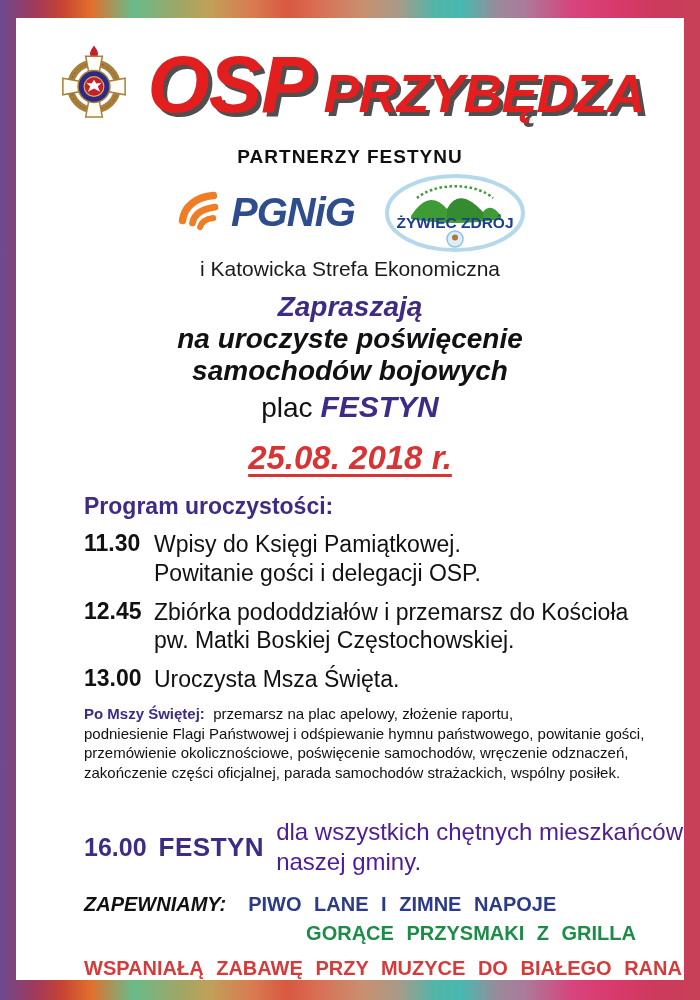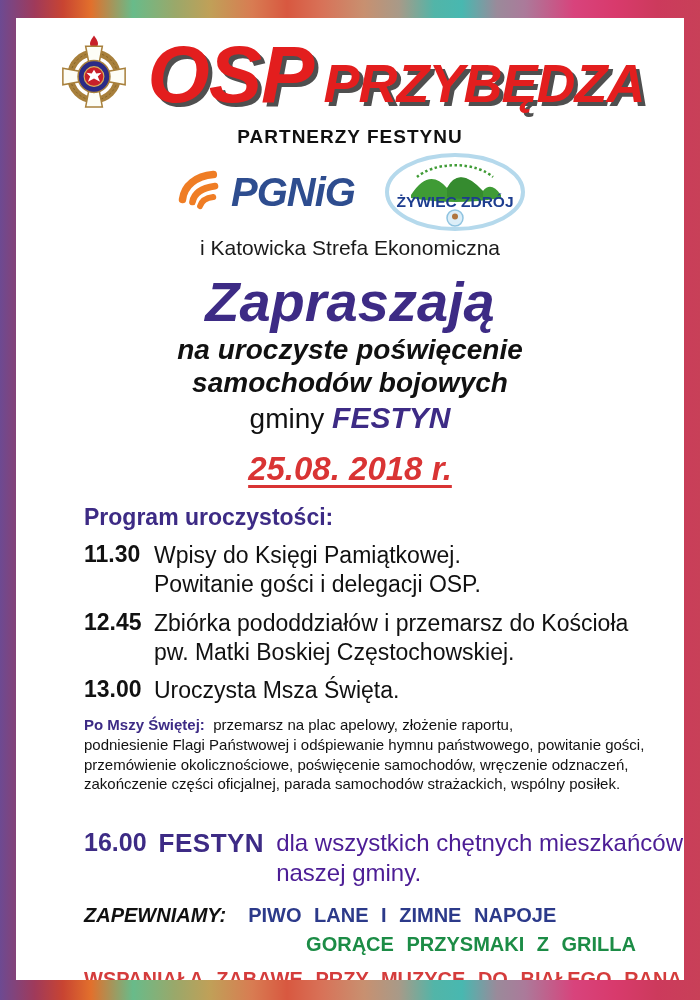--- a/index.html
+++ b/index.html
@@ -33,38 +33,38 @@
   .title .name { font-size:54px; margin-left:10px; }
 
   
   .partners-heading { margin-top:10px; font-size:19px; font-weight:bold; color:#111; letter-spacing:1px; }
   .logos { margin-top:5px; display:flex; align-items:center; justify-content:center; gap:30px; height:80px; }
   .pgnig { display:flex; align-items:center; gap:6px; }
   .pgnig-text { font-size:40px; font-weight:bold; font-style:italic; color:#2e4d8f; letter-spacing:-1px; }
   .katowicka { margin-top:5px; font-size:21px; color:#1a1a1a; }
 
   
-  .invite { margin-top:10px; font-size:56px; font-style:italic; font-weight:600; color:#3d2b85; line-height:1.15; }
+  .invite { margin-top:10px; font-size:28px; font-style:italic; font-weight:600; color:#3d2b85; line-height:1.15; }
   .sub { font-size:28px; font-weight:bold; font-style:italic; color:#111; line-height:1.15; }
   .oraz-row { font-size:28px; color:#111; line-height:1.25; }
   .oraz-row .festyn { font-size:30px; font-weight:bold; font-style:italic; color:#3d2b85; }
   .date { margin-top:14px; font-size:33px; font-weight:bold; font-style:italic; color:#d93434;
           text-decoration:underline; text-underline-offset:5px; }
 
   
   .program { width:100%; padding-left:68px; padding-right:20px; text-align:left; }
   .program-heading { margin-top:16px; font-size:23px; font-weight:bold; color:#3d2b85; }
   .sched-row { display:flex; margin-top:10px; gap:14px; }
   .sched-time { font-size:23px; font-weight:bold; color:#111; width:56px; flex:0 0 auto; }
   .sched-desc { font-size:23px; color:#111; line-height:1.25; white-space:nowrap; }
 
   .pomszy { margin-top:10px; font-size:15px; color:#111; line-height:1.32; white-space:nowrap; }
   .pomszy-label { font-weight:bold; color:#3d2b85; }
 
-  .festyn16 { display:flex; margin-top:34px; gap:12px; align-items:flex-start; }
+  .festyn16 { display:flex; margin-top:34px; gap:12px; align-items:center; }
   .festyn16 .time  { font-size:25px; font-weight:bold; color:#3d2b85; }
   .festyn16 .label { font-size:26px; font-weight:bold; color:#3d2b85; letter-spacing:0.5px; }
   .festyn16 .desc  { font-size:24px; color:#4c1d95; line-height:1.25; white-space:nowrap; }
 
   
   .zapewniamy-row { display:flex; margin-top:16px; gap:22px; align-items:baseline; }
   .zapewniamy-label { font-size:20px; font-weight:bold; font-style:italic; color:#111; }
   .zap-item { font-size:20px; font-weight:bold; white-space:nowrap; word-spacing:0.35em; }
   .item-navy  { color:#2c3a8a; }
   .item-green { color:#1c8c46; margin-top:6px; text-align:right; padding-right:28px; }
@@ -115,21 +115,21 @@
         <circle cx="70" cy="63.5" r="3" fill="#b0763f"></circle>
       </svg>
     </div>
 
     <div class="katowicka">i Katowicka Strefa Ekonomiczna</div>
 
     <div class="invite">Zapraszają</div>
     <div class="sub">na uroczyste poświęcenie</div>
     <div class="sub">samochodów bojowych</div>
     <div class="oraz-row">
-      <span>gminy</span>
+      <span>plac</span>
       <span class="festyn">FESTYN</span>
     </div>
     <div class="date">25.08. 2018 r.</div>
 
     <div class="program">
       <div class="program-heading">Program uroczystości:</div>
 
       <div class="sched-row">
         <div class="sched-time">11.30</div>
         <div class="sched-desc">

